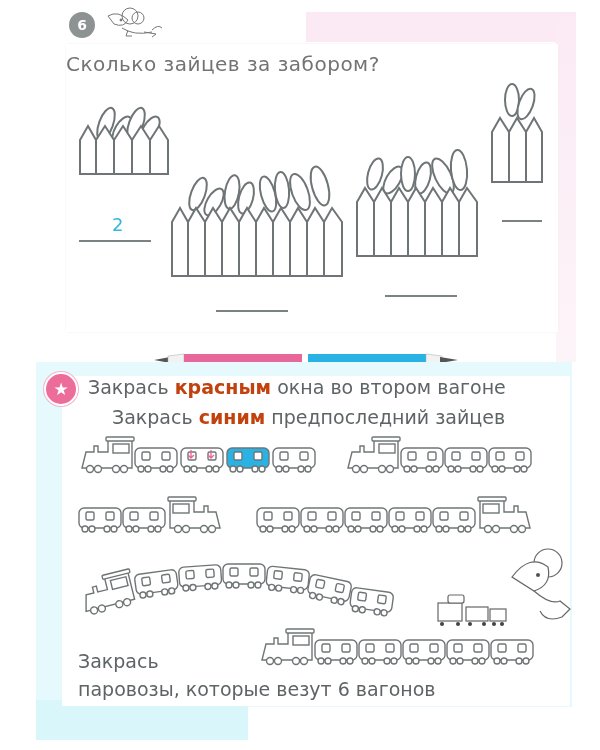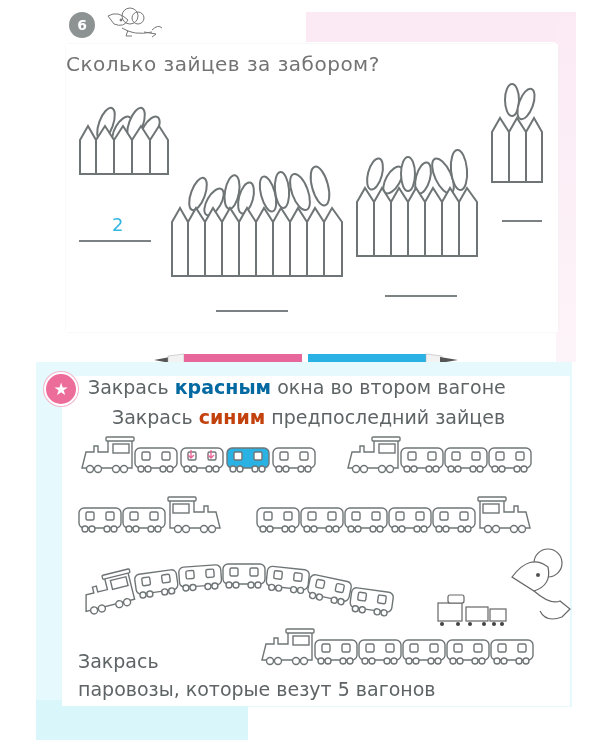--- a/index.html
+++ b/index.html
@@ -8,21 +8,21 @@
   .pink-bg{left:306px;top:12px;width:270px;height:30px;background:#fbeaf4;}
   .pink-side{left:556px;top:12px;width:20px;height:350px;background:linear-gradient(#fbeaf4,#fdf4f9);}
   .top-card{left:66px;top:44px;width:492px;height:288px;background:#fff;box-shadow:0 0 2px #eee;}
   .num-badge{left:69px;top:12px;width:26px;height:26px;border-radius:50%;background:#8d9293;color:#fff;font-weight:bold;font-size:14px;display:flex;align-items:center;justify-content:center;}
   .title{left:66px;top:52px;width:492px;text-align:left;font-size:20px;letter-spacing:.5px;color:#737373;}
   .blue-bg{left:36px;top:362px;width:212px;height:378px;background:#d9f6fb;}
   .blue-bg2{left:36px;top:362px;width:536px;height:345px;background:#e6f9fc;}
   .bottom-card{left:62px;top:376px;width:508px;height:330px;background:#ffffff;}
   .star-badge{left:44px;top:372px;width:30px;height:30px;border-radius:50%;background:#ec6d9a;border:2px solid #fff;box-shadow:0 0 0 1px #f4b3cb;display:flex;align-items:center;justify-content:center;color:#fff;font-size:17px;}
   .task-line{font-size:19px;color:#5e6466;white-space:nowrap;}
-  .red{color:#0369a1;font-weight:bold;}
+  .red{color:#c2410c;font-weight:bold;}
   .blue{color:#c2410c;font-weight:bold;}
   .answer{font-size:18px;color:#33b6e0;}
   .uline{height:2px;background:#7c8283;}
   .bottom-text{font-size:19px;color:#5e6466;}
   svg{position:absolute;overflow:visible;}
 </style>
 </head>
 <body>
 
 <div class="abs pink-bg"></div>
@@ -279,13 +279,13 @@
   <g fill="#fff">
       <use href="#wagon" x="54" y="0"></use>
       <use href="#wagon" x="98" y="0"></use>
       <use href="#wagon" x="142" y="0"></use>
       <use href="#wagon" x="186" y="0"></use>
       <use href="#wagon" x="230" y="0"></use>
     </g>
 </svg>
 
 <div class="abs bottom-text" style="left:78px;top:650px;">Закрась</div>
-<div class="abs bottom-text" style="left:78px;top:678px;">паровозы, которые везут 5 вагонов</div>
+<div class="abs bottom-text" style="left:78px;top:678px;">паровозы, которые везут 6 вагонов</div>
 
 </body></html>

